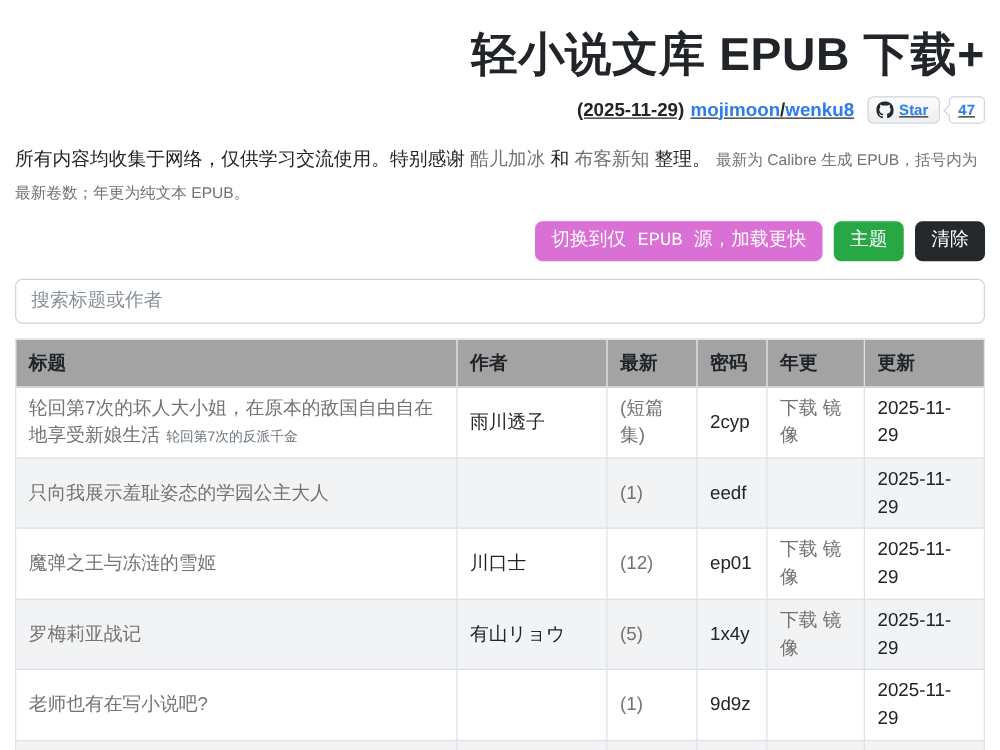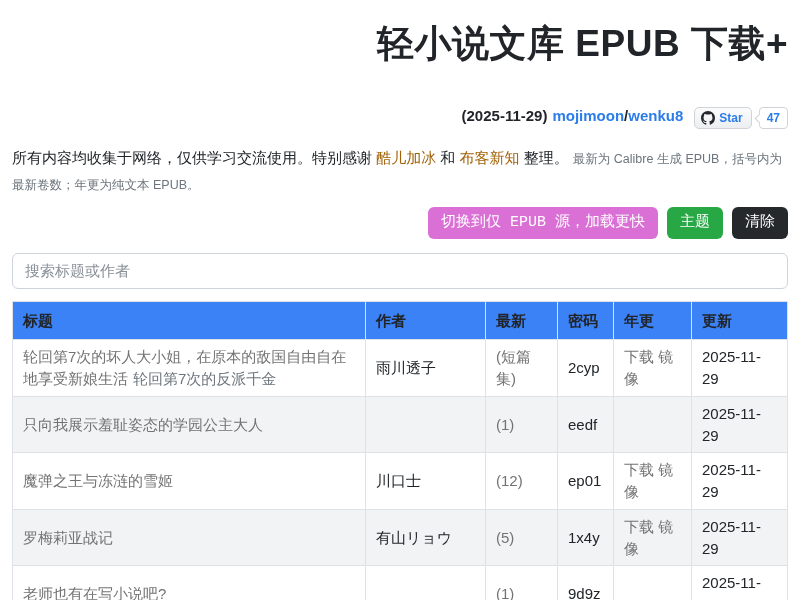--- a/index.html
+++ b/index.html
@@ -15,30 +15,31 @@
   h1.page-title {
     text-align: right;
     font-size: 37px;
     font-weight: 700;
     margin-top: 19px;
     letter-spacing: 0.5px;
   }
 
   
   .meta-row {
-    margin-top: 38px;
+    margin-top: 8px;
     text-align: right;
     font-size: 15px;
     font-weight: 700;
     display: flex;
     justify-content: flex-end;
-    align-items: flex-start;
+    align-items: center;
     gap: 5px;
-  }
-  a { color: #a16207; text-decoration: none; }
+    text-decoration: underline;
+  }
+  a { color: #737373; text-decoration: none; }
   .meta-row a { color: #2b7de9; }
   .gh-widget { display: inline-flex; align-items: center; margin-left: 6px; }
   .gh-btn {
     display: inline-flex; align-items: center; gap: 4px;
     padding: 2px 8px 2px 6px;
     border: 1px solid #d0d4d9;
     border-radius: 5px;
     background: linear-gradient(#fcfcfc, #eceef1);
     font-size: 12px; font-weight: 700; color: #24292f;
     line-height: 16px;
@@ -125,29 +126,29 @@
     font-size: 15px;
   }
   .novel-table th, .novel-table td {
     border: 1px solid #dee2e6;
     padding: 6px 10px;
     text-align: left;
     vertical-align: middle;
     line-height: 1.45;
   }
   .novel-table th {
-    background: #3b82f6;
+    background: #a3a3a3;
     font-weight: 700;
     padding-top: 8px;
     padding-bottom: 8px;
   }
   .novel-table tbody tr:nth-child(even) { background: #f2f3f5; }
   .novel-table a { color: #737373; }
   .title-subtitle {
-    font-size: 15px;
+    font-size: 11px;
     color: #6c757d;
     margin-left: 5px;
   }
   .col-author { width: 120px; }
   .col-latest { width: 72px; }
   .col-pass   { width: 56px; }
   .col-yearly { width: 78px; }
   .col-updated{ width: 96px; }
 </style>
 </head>

